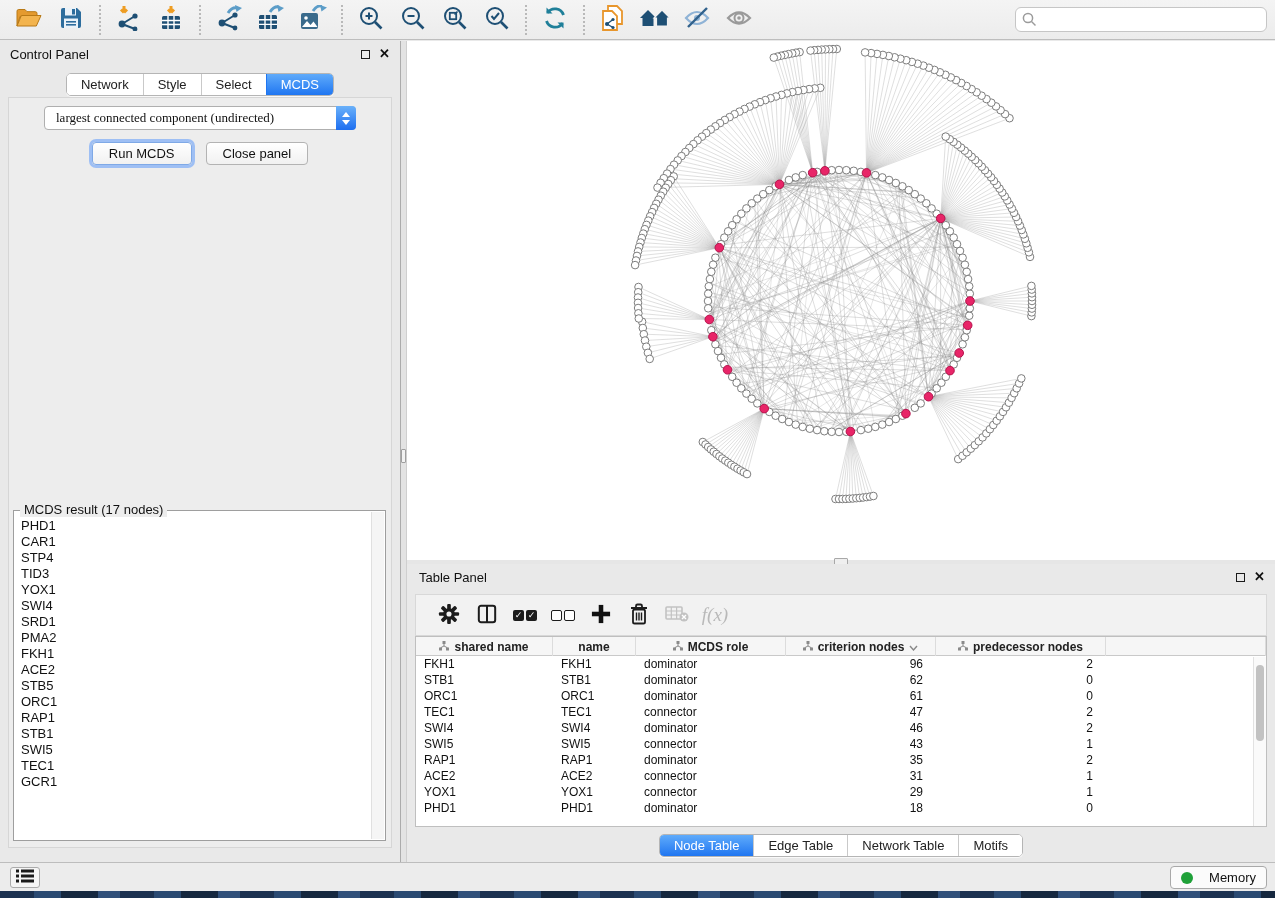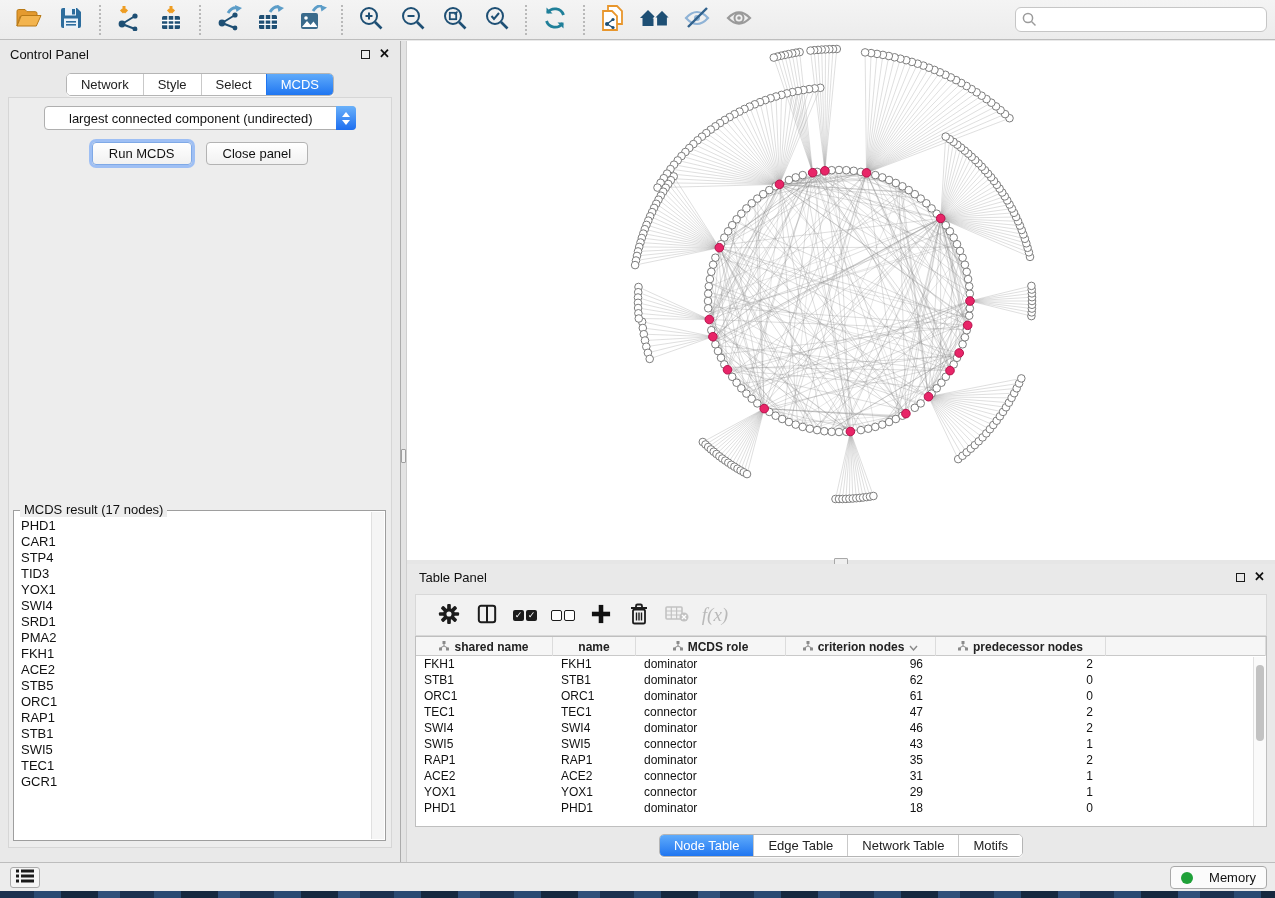--- a/index.html
+++ b/index.html
@@ -27,21 +27,21 @@
   .close-ico { font-size:13px; font-weight:bold; color:#111; line-height:10px; }
 
   .seg-bar { display:flex; justify-content:center; margin-top:6px; }
   .seg { display:flex; border:1px solid #B5B5B5; border-radius:5px; overflow:hidden; background:#fff; box-shadow:0 1px 0 rgba(255,255,255,.7); }
   .seg-btn { padding:3px 14px; font-size:13px; color:#222; background:#fff; border-left:1px solid #C9C9C9; white-space:nowrap; }
   .seg-btn:first-child { border-left:none; }
   .seg-btn.selected { background:linear-gradient(#5FABFB,#2076F1); color:#fff; border-left-color:#2076F1; }
 
   .cp-content { position:absolute; left:8px; right:8px; top:56px; bottom:14px; background:#EDEDED; border:1px solid #D6D6D6; }
   .opt-label { text-align:center; margin-top:16px; font-size:13px; color:#111; }
-  .dropdown { position:relative; margin:8px auto 0 auto; width:312px; height:24px; background:#fff; border:1px solid #AFAFAF; border-radius:4px; display:flex; align-items:center; padding-left:24px; font-size:13px; color:#111; }
+  .dropdown { position:relative; margin:8px auto 0 auto; width:312px; height:24px; background:#fff; border:1px solid #AFAFAF; border-radius:4px; display:flex; align-items:center; padding-left:11px; font-size:13px; color:#111;font-family:Liberation Serif, serif; }
   .dd-stepper { position:absolute; right:-1px; top:-1px; width:20px; height:24px; border-radius:0 4px 4px 0; background:linear-gradient(#6AB1FA,#1D6EF0); display:flex; flex-direction:column; align-items:center; justify-content:center; gap:3px; }
   .tri-up { width:0; height:0; border-left:4px solid transparent; border-right:4px solid transparent; border-bottom:5px solid #fff; }
   .tri-down { width:0; height:0; border-left:4px solid transparent; border-right:4px solid transparent; border-top:5px solid #fff; }
   .btn-row { display:flex; justify-content:center; gap:14px; margin-top:12px; }
   .mac-btn { height:23px; padding:0 16px; background:linear-gradient(#FFFFFF,#F1F1F1); border:1px solid #B3B3B3; border-radius:4px; font-size:13px; color:#111; font-family:"Liberation Sans",sans-serif; }
   .mac-btn.focused { border-color:#7FA9E6; box-shadow:0 0 0 3px rgba(92,153,250,.55); }
 
   .result-box { position:absolute; left:4px; right:5px; top:412px; bottom:6px; border:1px solid #9E9E9E; background:#fff; }
   .result-legend { position:absolute; top:-9px; left:6px; background:#EDEDED; padding:0 4px; font-size:13px; color:#111; }
   .result-list { position:absolute; inset:1px 14px 1px 1px; overflow:hidden; padding:6px 0 0 6px; }

